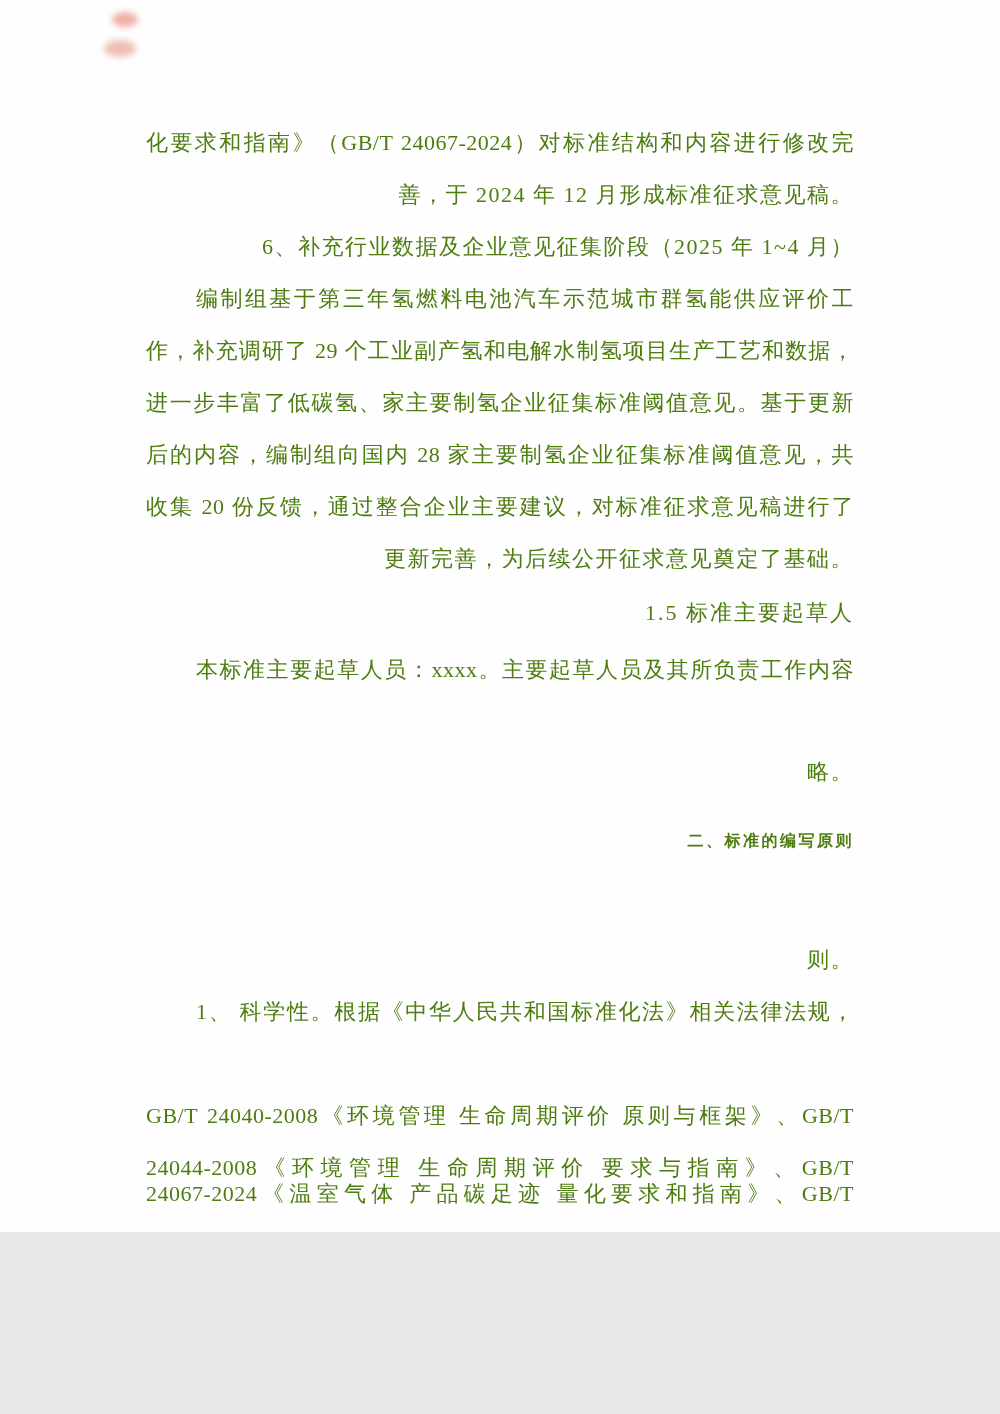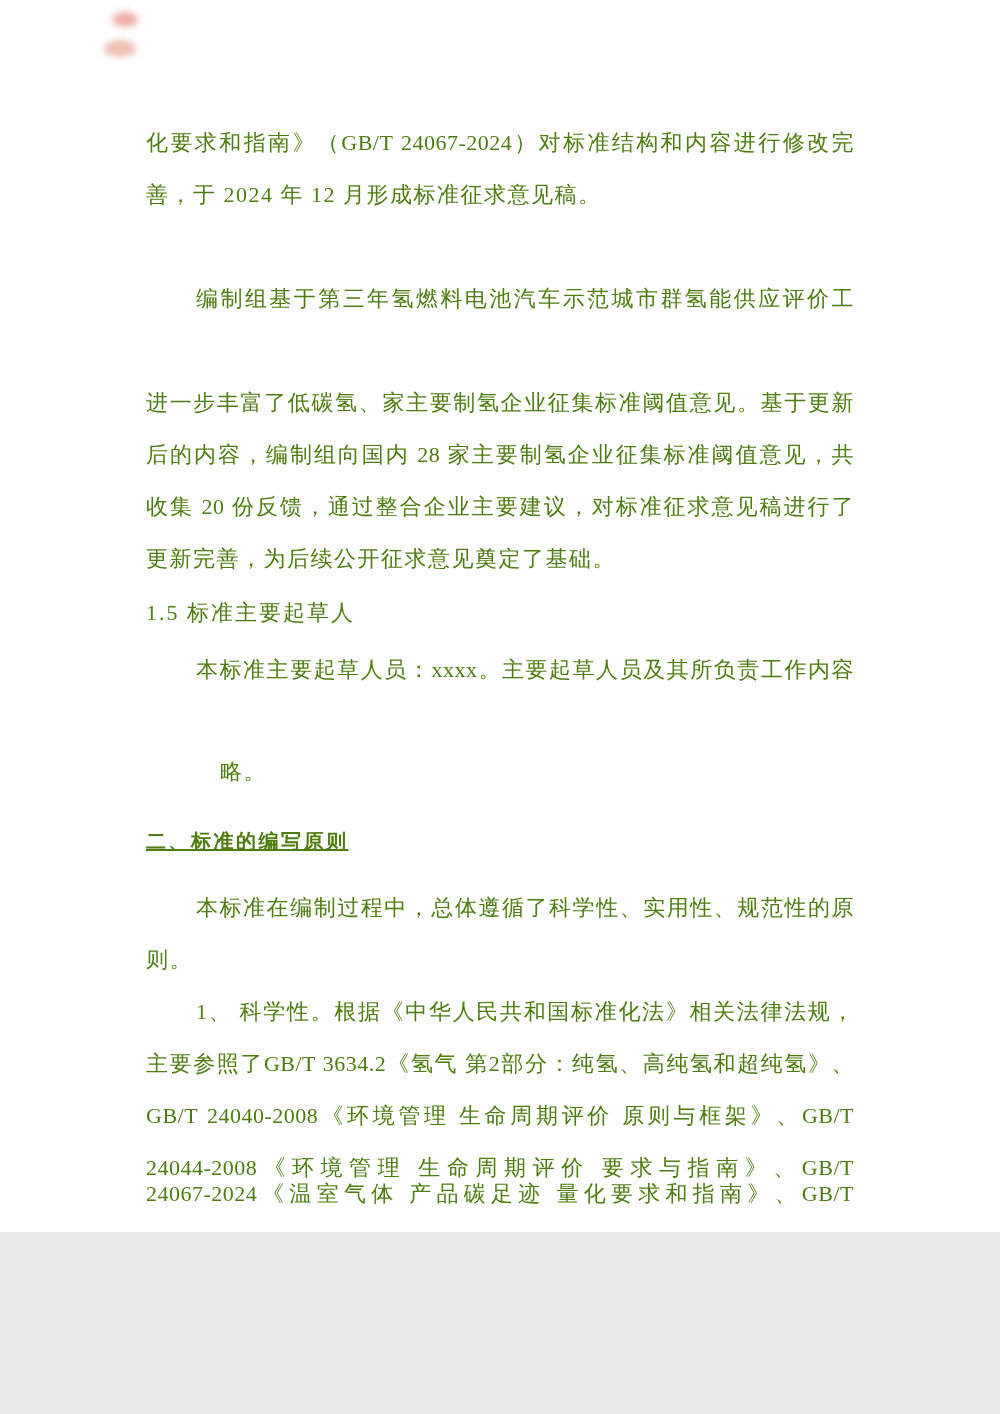--- a/index.html
+++ b/index.html
@@ -11,29 +11,30 @@
     overflow:hidden;
     font-family:"Liberation Serif","DejaVu Serif",serif;
     color:#4d7c0f;
   }
   .l{
     position:absolute;
     left:146px;width:708px;
     height:34px;line-height:34px;
     font-size:22px;
     letter-spacing:0.5px;
+    text-align:right;
   }
   .left{white-space:nowrap;letter-spacing:1.5px;}
   .j{text-align:justify;text-align-last:justify;}
   .ind{text-indent:50px;}
   .ind2{text-indent:74px;}
   .h-serif{font-weight:normal;letter-spacing:2px;}
   .h-sans{
     font-family:"Liberation Sans","DejaVu Sans",sans-serif;
-    font-weight:bold;font-size:20px;letter-spacing:2.5px;text-decoration:underline;
+    font-weight:bold;font-size:16px;letter-spacing:2.5px;
   }
   .pagenum{
     position:absolute;left:0;top:1303px;width:100%;
     text-align:center;font-size:19px;height:26px;line-height:26px;
   }
   .smudge{
     position:absolute;border-radius:50%;
     filter:blur(3px);opacity:0.55;
   }
   .smudge.m1{left:112px;top:12px;width:26px;height:15px;background:#e5705e;}
@@ -42,36 +43,36 @@
 </head>
 <body>
 
 <div class="page">
 
   <span class="smudge m1"></span>
   <span class="smudge m2"></span>
 
   <div class="l j" style="top:126px">化要求和指南》（GB/T 24067-2024）对标准结构和内容进行修改完</div>
   <div class="l left" style="top:178px">善，于 2024 年 12 月形成标准征求意见稿。</div>
+  <div class="l left ind" style="top:230px">6、补充行业数据及企业意见征集阶段（2025 年 1~4 月）</div>
   <div class="l j ind" style="top:282px">编制组基于第三年氢燃料电池汽车示范城市群氢能供应评价工</div>
+  <div class="l j" style="top:334px">作，补充调研了 29 个工业副产氢和电解水制氢项目生产工艺和数据，</div>
   <div class="l j" style="top:386px">进一步丰富了低碳氢、家主要制氢企业征集标准阈值意见。基于更新</div>
   <div class="l j" style="top:438px">后的内容，编制组向国内 28 家主要制氢企业征集标准阈值意见，共</div>
   <div class="l j" style="top:490px">收集 20 份反馈，通过整合企业主要建议，对标准征求意见稿进行了</div>
   <div class="l left" style="top:542px">更新完善，为后续公开征求意见奠定了基础。</div>
 
   <div class="l left h-serif" style="top:596px">1.5 标准主要起草人</div>
 
   <div class="l j ind" style="top:653px">本标准主要起草人员：xxxx。主要起草人员及其所负责工作内容</div>
   <div class="l left ind2" style="top:755px">略。</div>
 
   <div class="l left h-sans" style="top:824px">二、标准的编写原则</div>
 
-  <div class="l j ind" style="top:891px">本标准在编制过程中，总体遵循了科学性、实用性、规范性的原</div>
   <div class="l left" style="top:943px">则。</div>
   <div class="l j ind" style="top:995px">1、 科学性。根据《中华人民共和国标准化法》相关法律法规，</div>
-  <div class="l j" style="top:1047px">主要参照了GB/T 3634.2《氢气 第2部分：纯氢、高纯氢和超纯氢》、</div>
   <div class="l j" style="top:1099px">GB/T 24040-2008《环境管理 生命周期评价 原则与框架》、GB/T</div>
   <div class="l j" style="top:1151px">24044-2008《环境管理 生命周期评价 要求与指南》、GB/T</div>
   <div class="l j" style="top:1177px">24067-2024《温室气体 产品碳足迹 量化要求和指南》、GB/T</div>
 
   <div class="pagenum">6</div>
 
 </div>
 
 </body></html>

